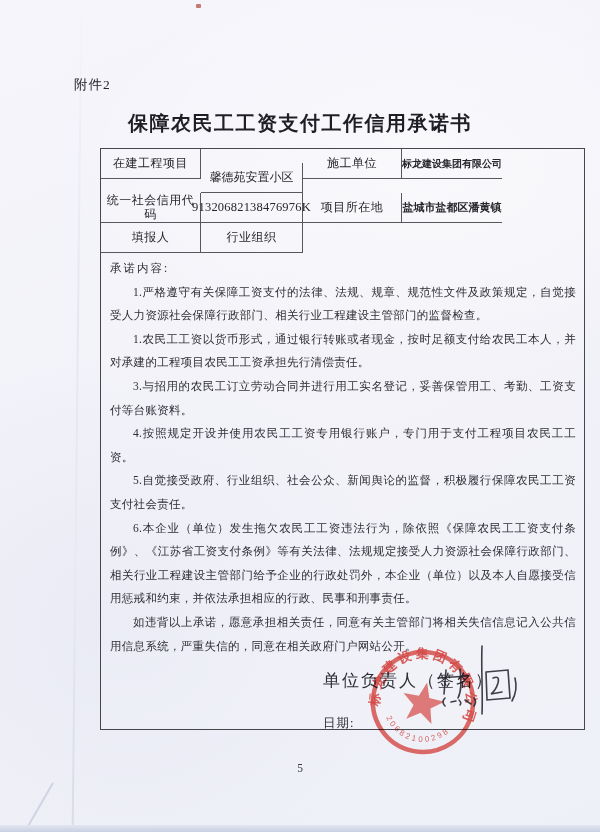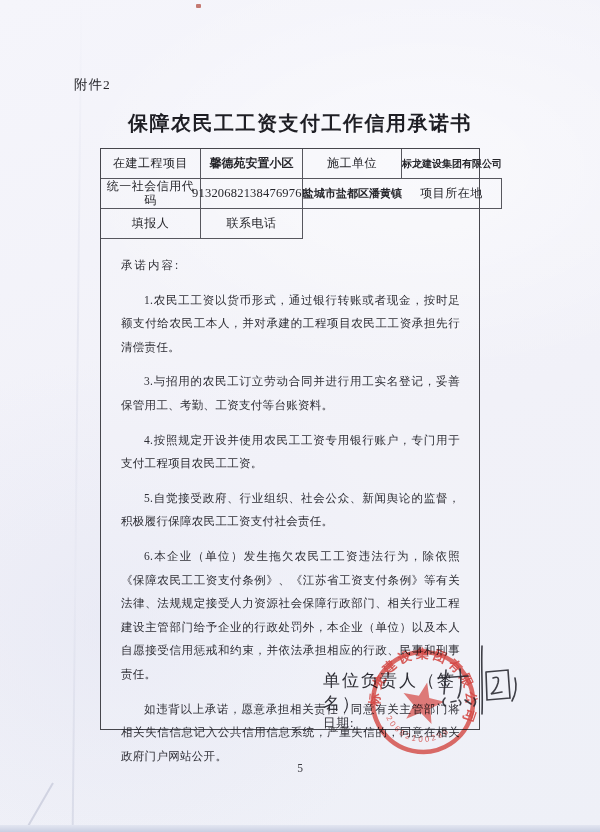--- a/index.html
+++ b/index.html
@@ -21,37 +21,37 @@
   .crease-d { position:absolute; left:34px; top:778px; width:1.5px; height:72px;
     background:rgba(172,178,200,.45); transform:rotate(30deg); }
   .bottom-edge { position:absolute; left:0; bottom:0; width:600px; height:7px;
     background:linear-gradient(to bottom,#e3e6f1,#c9cfe2); }
 
   .attachment { position:absolute; left:74px; top:76px; font-size:13.5px; letter-spacing:1px; color:#26262b; }
   .doc-title { position:absolute; left:0; top:110px; width:600px; text-align:center;
     font-family:"Liberation Sans","DejaVu Sans",sans-serif;
     font-size:20px; font-weight:bold; letter-spacing:1.5px; color:#1e1e24; }
 
-  .doc-table { position:absolute; left:100px; top:148px; width:380px; height:582px;
+  .doc-table { position:absolute; left:100px; top:148px; width:485px; height:582px;
     border:1.2px solid #46464c; background:rgba(255,255,255,.12); }
   .grid { display:grid; grid-template-columns:100px 102px 99px 100px; }
   .cell { height:30px; display:flex; align-items:center; justify-content:center;
     border-bottom:1px solid #57575e; border-right:1px solid #57575e;
     font-family:"Liberation Sans","DejaVu Sans",sans-serif;
     font-size:12px; color:#26262b; text-align:center; line-height:1.1; }
   .cell.last { border-right:none; }
   .cell.lbl { letter-spacing:.5px; }
-  .cell.val { font-weight:700; }
+  .cell.val { font-weight:400;margin-top:14px; }
   .cell.val-sm { font-weight:600; font-size:10px; letter-spacing:0; }
   .cell.val-md { font-weight:600; font-size:11px; letter-spacing:0; }
   .cell.num { font-family:"Liberation Serif","DejaVu Serif",serif; font-weight:400; font-size:12.5px; letter-spacing:.2px; }
 
   .content-cell { position:relative; height:490px; padding:4px 8px 0 9px;
     font-size:11.5px; line-height:23.6px; color:#2e2e35; }
-  .content-cell p { margin:11px; text-align:justify; text-indent:2em; letter-spacing:.3px; }
+  .content-cell p { margin:0; text-align:justify; text-indent:2em; letter-spacing:.3px; }
   .content-cell p.head { text-indent:0; letter-spacing:2px; }
 
   .sig-label { position:absolute; left:222px; top:520px; font-size:17px; letter-spacing:2px; color:#2e2e35; }
   .date-label { position:absolute; left:222px; top:566px; font-size:12.5px; letter-spacing:1px; color:#2e2e35; }
 
   .seal { position:absolute; left:353px; top:632px; width:140px; height:140px;
     mix-blend-mode:multiply; opacity:.92; transform:rotate(12deg); }
   .seal text { font-family:"Liberation Sans","DejaVu Sans",sans-serif; }
 
   .handwriting { position:absolute; left:418px; top:638px; width:110px; height:85px; }
@@ -75,30 +75,31 @@
   <div class="doc-table">
     <div class="grid">
       <div class="cell lbl">在建工程项目</div>
       <div class="cell val">馨德苑安置小区</div>
       <div class="cell lbl">施工单位</div>
       <div class="cell val-sm last">标龙建设集团有限公司</div>
     </div>
     <div class="grid">
       <div class="cell lbl">统一社会信用代码</div>
       <div class="cell num">91320682138476976K</div>
+      <div class="cell lbl">项目所在地</div>
       <div class="cell val-md last">盐城市盐都区潘黄镇</div>
-      <div class="cell lbl">项目所在地</div>
     </div>
     <div class="grid">
       <div class="cell lbl">填报人</div>
-      <div class="cell lbl">联系电话</div>
+      <div class="cell lbl">行业组织</div>
     </div>
 
     <div class="content-cell">
       <p class="head">承诺内容:</p>
+      <p>1.严格遵守有关保障工资支付的法律、法规、规章、规范性文件及政策规定，自觉接受人力资源社会保障行政部门、相关行业工程建设主管部门的监督检查。</p>
       <p>1.农民工工资以货币形式，通过银行转账或者现金，按时足额支付给农民工本人，并对承建的工程项目农民工工资承担先行清偿责任。</p>
       <p>3.与招用的农民工订立劳动合同并进行用工实名登记，妥善保管用工、考勤、工资支付等台账资料。</p>
       <p>4.按照规定开设并使用农民工工资专用银行账户，专门用于支付工程项目农民工工资。</p>
       <p>5.自觉接受政府、行业组织、社会公众、新闻舆论的监督，积极履行保障农民工工资支付社会责任。</p>
       <p>6.本企业（单位）发生拖欠农民工工资违法行为，除依照《保障农民工工资支付条例》、《江苏省工资支付条例》等有关法律、法规规定接受人力资源社会保障行政部门、相关行业工程建设主管部门给予企业的行政处罚外，本企业（单位）以及本人自愿接受信用惩戒和约束，并依法承担相应的行政、民事和刑事责任。</p>
       <p>如违背以上承诺，愿意承担相关责任，同意有关主管部门将相关失信信息记入公共信用信息系统，严重失信的，同意在相关政府门户网站公开。</p>
     </div>
 
     <div class="sig-label">单位负责人（签名）</div>
     <div class="date-label">日期:</div>

